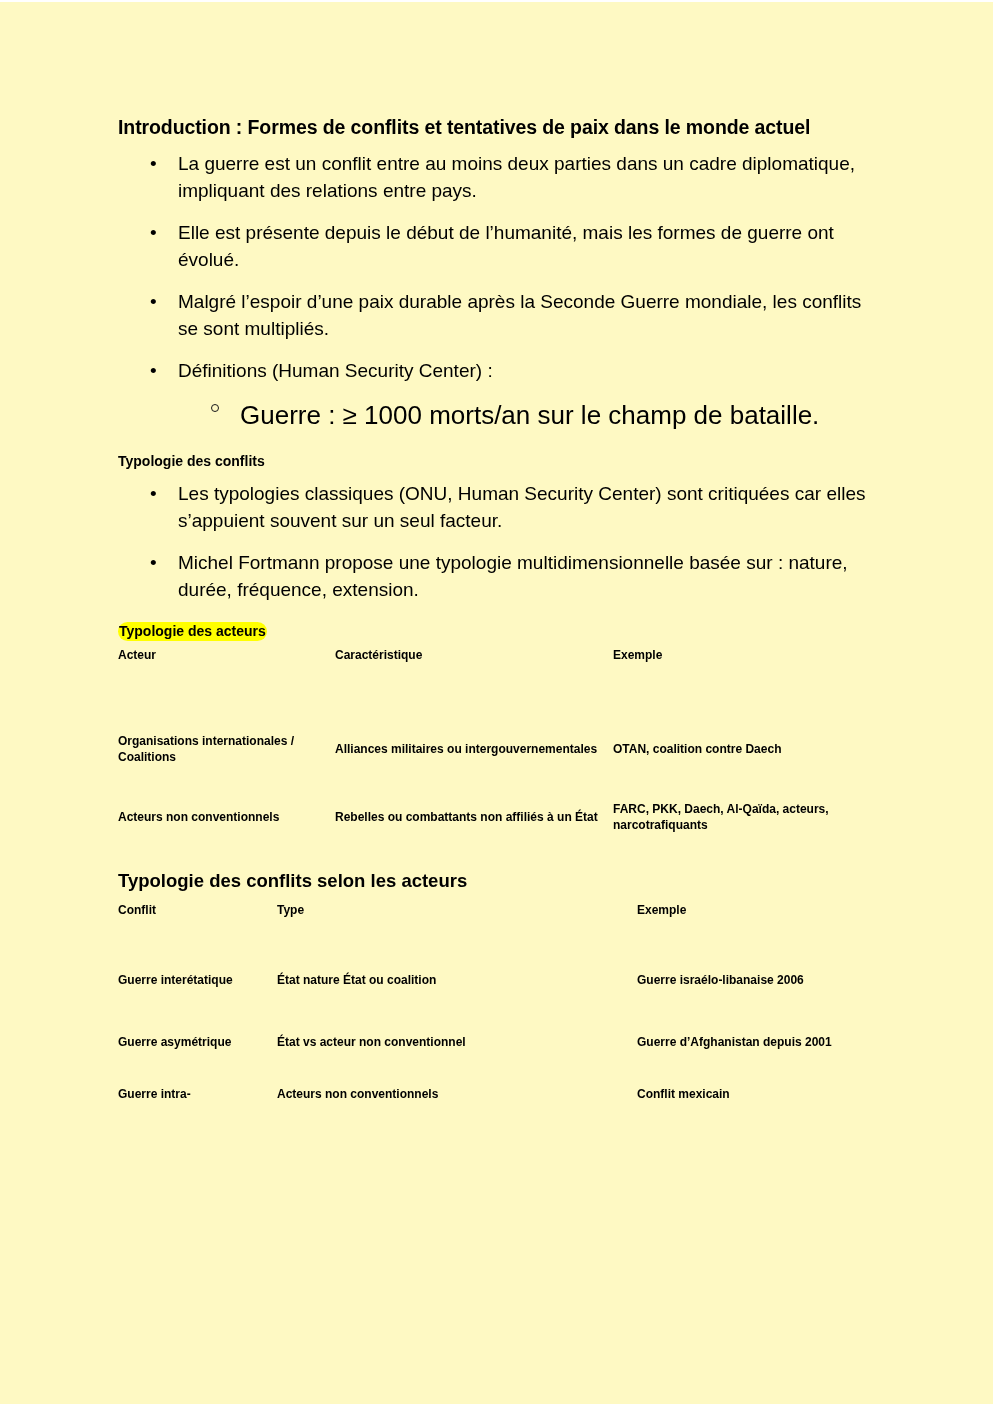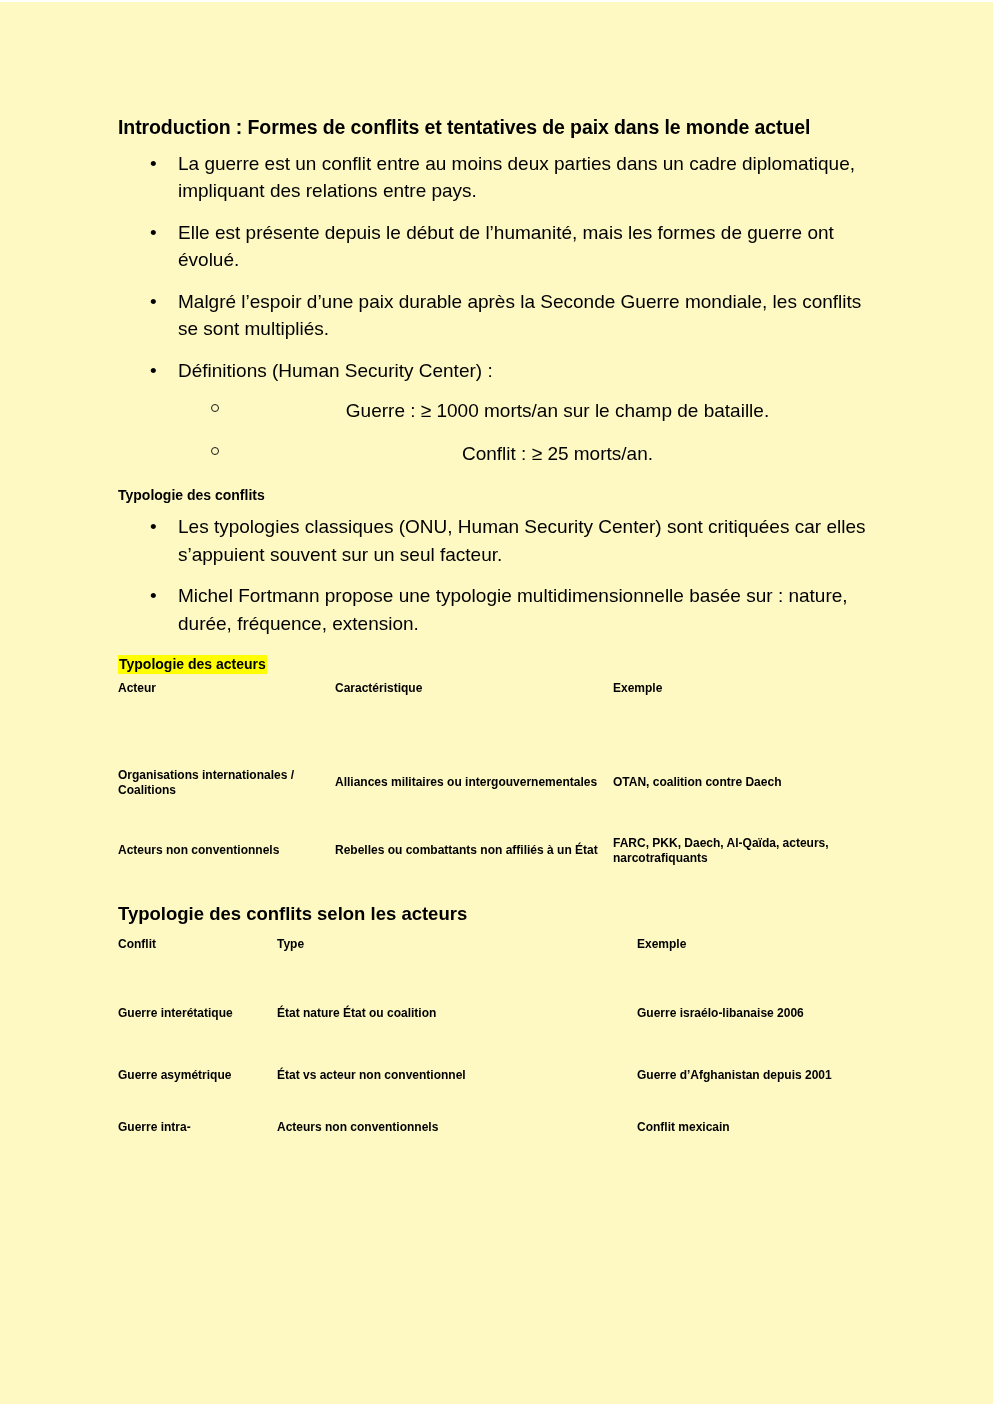--- a/index.html
+++ b/index.html
@@ -35,20 +35,21 @@
   h2.section-heading {
     font-size: 14px;
     font-weight: bold;
     line-height: 1.4;
     margin: 18px 0 6px 0;
   }
   h2.section-heading.highlight > span.hl {
     background: #FFFF00;
     padding: 1px 1px 2px 1px;
     box-decoration-break: clone;
+    border-radius: 12px;
     -webkit-box-decoration-break: clone;
   }
   h3.table-caption {
     font-size: 18.5px;
     font-weight: bold;
     line-height: 1.4;
     margin: 16px 0 10px 0;
   }
 
   
@@ -72,24 +73,23 @@
     line-height: 1.45;
   }
   ul.sub-bullets {
     list-style: none;
     margin: 12px 0 0 0;
     padding: 0;
   }
   ul.sub-bullets > li.sub-bullet-item {
     position: relative;
     padding-left: 62px;
-    font-size: 19px;
+    font-size: 26px;
     line-height: 1.45;
     margin-bottom: 16px;
-    text-align: center;
   }
   ul.sub-bullets > li.sub-bullet-item > .marker-circle {
     position: absolute;
     left: 33px;
     top: 7px;
     width: 8px;
     height: 8px;
     border: 1.3px solid #1a1a1a;
     border-radius: 50%;
     box-sizing: border-box;
@@ -152,24 +152,20 @@
         <span>Malgré l’espoir d’une paix durable après la Seconde Guerre mondiale, les conflits se sont multipliés.</span>
       </li>
       <li class="bullet-item">
         <span class="marker-disc">•</span>
         <span>Définitions (Human Security Center) :</span>
         <ul class="sub-bullets">
           <li class="sub-bullet-item">
             <span class="marker-circle"></span>
             <span>Guerre : ≥ 1000 morts/an sur le champ de bataille.</span>
           </li>
-          <li class="sub-bullet-item">
-            <span class="marker-circle"></span>
-            <span>Conflit : ≥ 25 morts/an.</span>
-          </li>
         </ul>
       </li>
     </ul>
 
     <h2 class="section-heading">Typologie des conflits</h2>
 
     <ul class="bullets">
       <li class="bullet-item">
         <span class="marker-disc">•</span>
         <span>Les typologies classiques (ONU, Human Security Center) sont critiquées car elles s’appuient souvent sur un seul facteur.</span>

